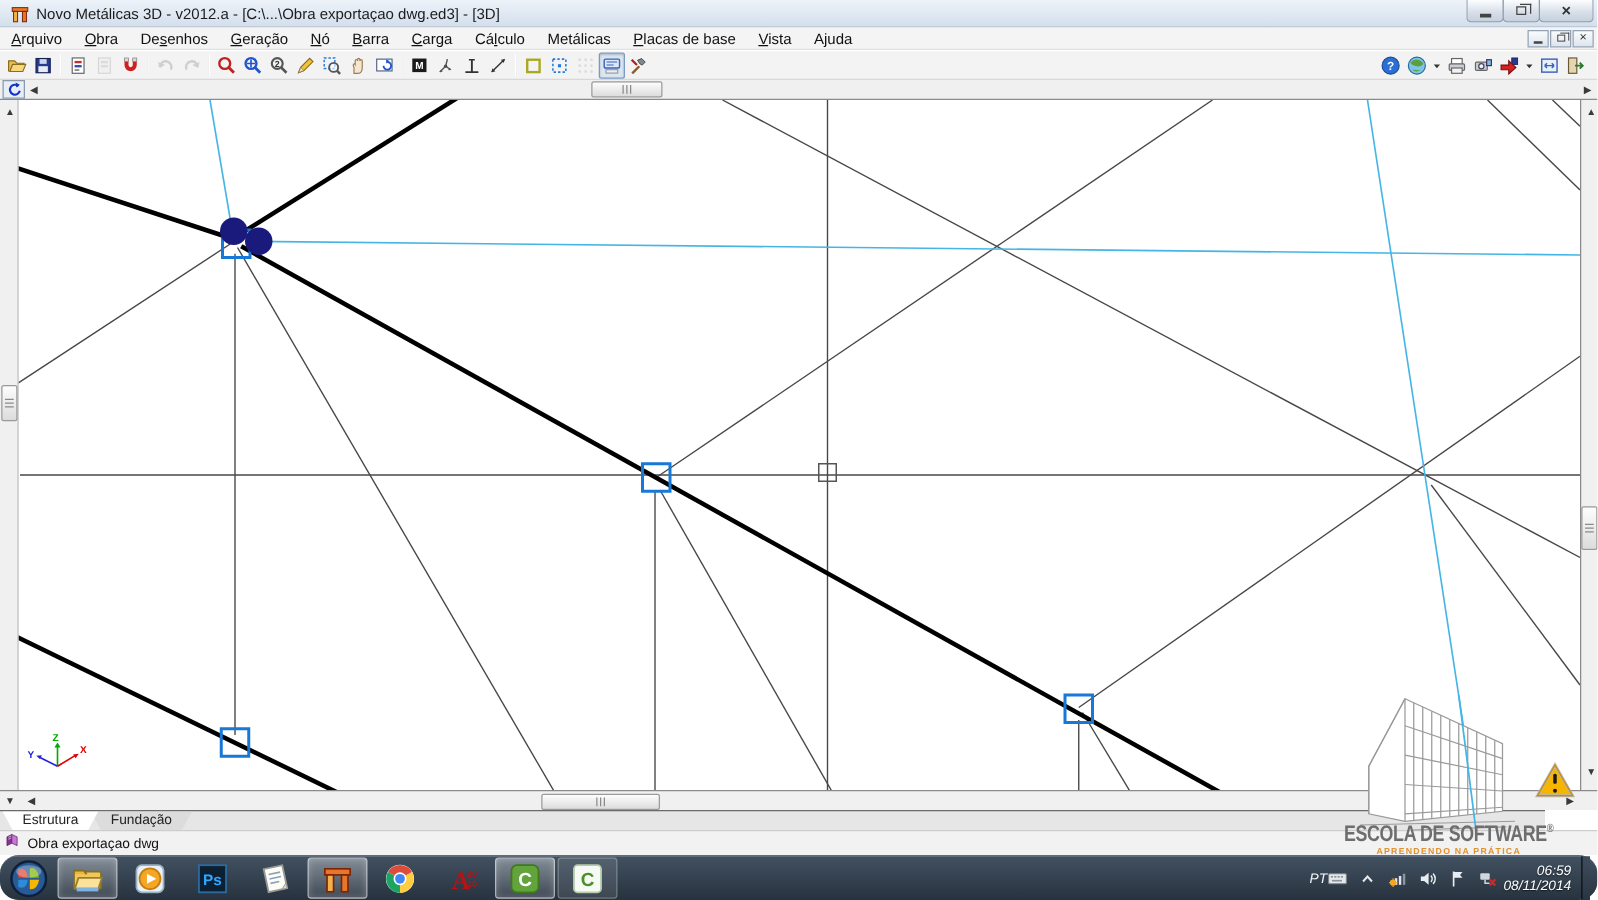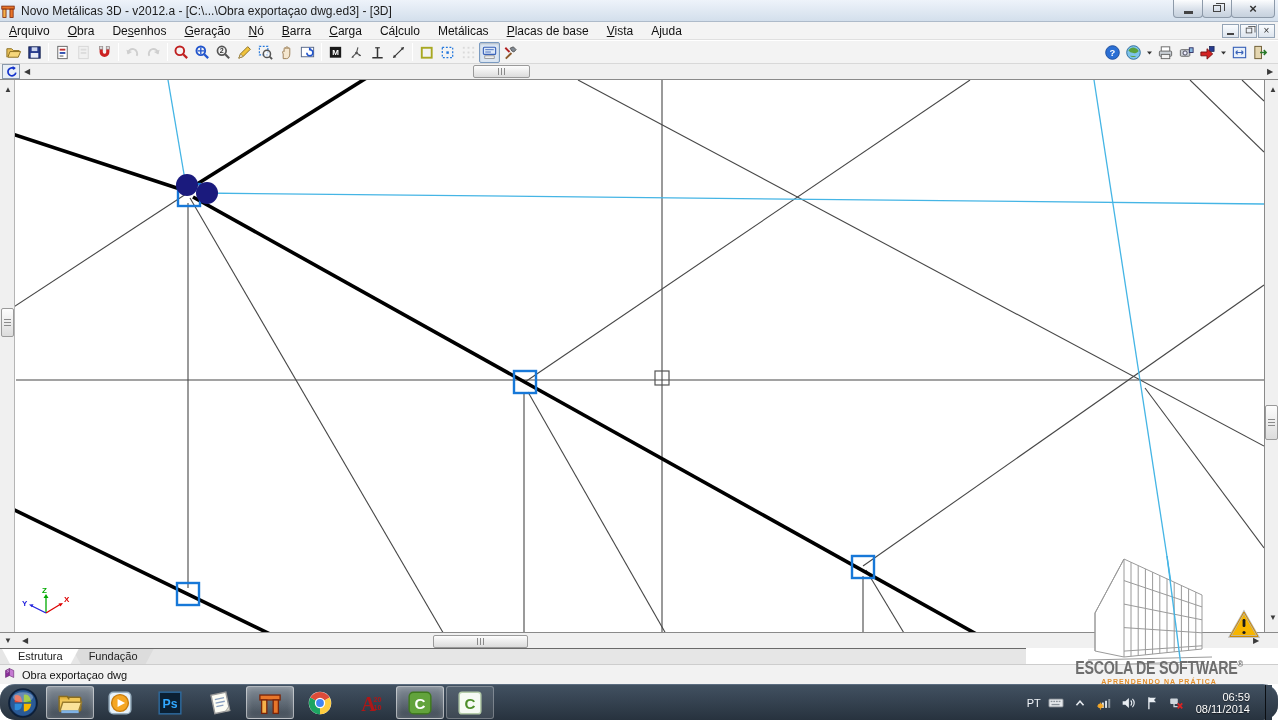--- a/index.html
+++ b/index.html
@@ -3,21 +3,21 @@
 <meta charset="utf-8">
 <style>
   * { margin:0; padding:0; box-sizing:border-box; }
   html,body { width:1278px; height:720px; overflow:hidden;
     font-family:"Liberation Sans", sans-serif; background:#fff; position:relative; }
   u { text-decoration:underline; }
 
   
   .titlebar { position:absolute; top:0; left:0; width:1278px; height:22px;
     background:linear-gradient(#eef3fa,#d3dfec); border-bottom:1px solid #aebbca;
-    display:flex; align-items:center; padding-left:0; }
+    display:flex; align-items:center; padding-left:8px; }
   .titlebar .app-ico { width:16px; height:16px; margin-right:5px; }
   .title-text { font-size:12px; color:#1c1c1c; }
   .capbtns { position:absolute; right:3px; top:0; display:flex; }
   .capbtn { width:30px; height:18px; border:1px solid #8d9aa9; border-top:none;
     background:linear-gradient(#fcfdfe,#d6dee8 60%,#c6d1dd);
     border-radius:0 0 4px 4px; margin-left:-1px;
     display:flex; align-items:center; justify-content:center; color:#333; }
   .capbtn.close { width:44px; }
   .glyph-min { width:9px; height:3px; background:#444; margin-top:7px; }
   .glyph-restore { width:8px; height:7px; border:1px solid #444; position:relative; background:#fff0; }
@@ -61,21 +61,21 @@
   .handle .gv { width:1px; height:7px; background:#8a8a8a; }
   .handle .gh { height:1px; width:7px; background:#8a8a8a; }
   .handle-h { height:13px; } .handle-v { width:13px; flex-direction:column; }
   .arrow { position:absolute; font-size:8px; color:#3a3a3a; line-height:1; }
   .minibtn { position:absolute; left:2px; top:0px; width:18px; height:15px;
     border:1px solid #8a99ab; background:#e8eef5; display:flex; align-items:center; justify-content:center; }
   .canvas { position:absolute; left:15px; top:16px; width:1249px; height:552px; background:#fff; }
   .canvas svg { display:block; }
 
   
-  .tabrow { position:absolute; top:648px; left:0; width:1026px; height:16px; background:#e6e6e6;
+  .tabrow { position:absolute; top:648px; left:0; width:1236px; height:16px; background:#e6e6e6;
     border-top:1px solid #6a6a6a; display:flex; align-items:stretch; padding-left:2px; }
   .tab { font-size:11px; color:#222; padding:1px 16px 0 16px; margin-right:-6px;
     clip-path:polygon(0 0, 100% 0, calc(100% - 8px) 100%, 8px 100%);
     background:#dcdcdc; filter:drop-shadow(0 0 1px #777); }
   .tab.active { background:#fff; z-index:2; }
 
   
   .statusbar { position:absolute; top:664px; left:0; width:1278px; height:20px; background:#f2f2f2;
     border-top:1px solid #cdcdcd; display:flex; align-items:center; font-size:11px; color:#111;
     padding-left:4px; gap:4px; }
@@ -92,21 +92,21 @@
   
   .taskbar { position:absolute; top:684px; left:0; width:1278px; height:36px;
     background:linear-gradient(#46566680,#2c384580), linear-gradient(#3d4c5c,#222c37);
     border-top:1px solid #5c6d80; display:flex; align-items:center;border-radius:15px; }
   .orb { width:38px; height:34px; margin:0 3px 0 4px; display:flex; align-items:center; justify-content:center; }
   .taskbtn { width:48px; height:33px; margin:0 1px; border-radius:3px; display:flex;
     align-items:center; justify-content:center; border:1px solid transparent; }
   .taskbtn.pressed { border-color:rgba(255,255,255,.55); background:linear-gradient(rgba(255,255,255,.34),rgba(255,255,255,.10));
     box-shadow:inset 0 0 6px rgba(255,255,255,.25); }
   .taskbtn.framed { border-color:rgba(255,255,255,.28); background:rgba(255,255,255,.10); }
-  .tray { margin-left:auto; display:flex; align-items:center; gap:7px; padding-right:6px; height:100%; }
+  .tray { margin-left:auto; display:flex; align-items:center; gap:0; padding-right:6px; height:100%;font-style:italic; }
   .tray-lang { color:#f0f4f8; font-size:11px; }
   .tray-ico { width:17px; height:17px; display:flex; align-items:center; justify-content:center; }
   .clock { text-align:right; color:#fff; font-size:11px; line-height:12px; padding:0 8px 0 4px;
     text-shadow:0 1px 1px rgba(0,0,0,.6); }
   .peek { width:7px; height:100%; border-left:1px solid #0b0e12; background:linear-gradient(#3e4d5d,#2a3542); }
 </style>
 </head>
 <body>
 
 <div class="titlebar">

